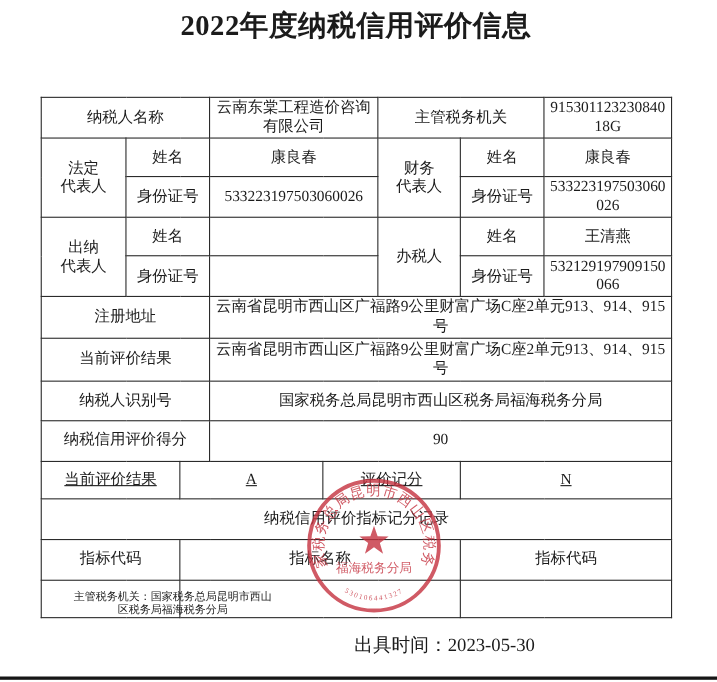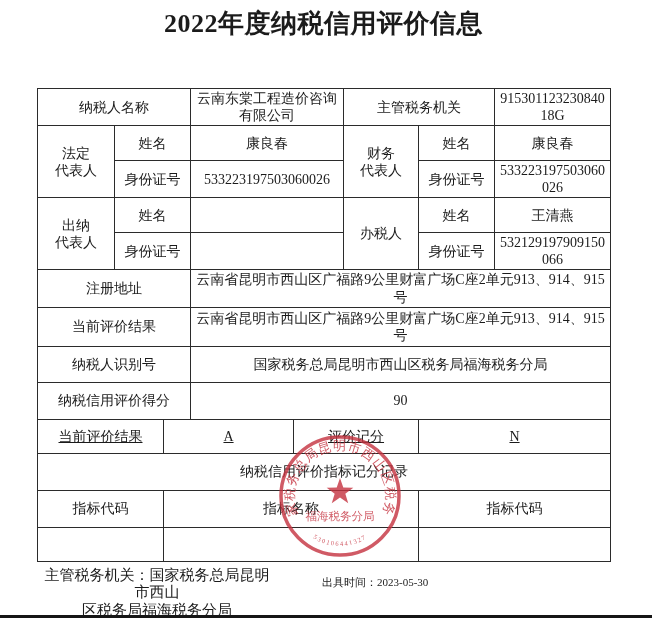--- a/index.html
+++ b/index.html
@@ -22,26 +22,26 @@
     text-align:center;vertical-align:middle;
     font-size:14px;line-height:1.22;
     padding:1px 3px;
     white-space:pre-line;
     overflow:hidden;
   }
   td.break{word-break:break-all;}
   tr.h34{height:34px;text-decoration:underline;} tr.h35{height:35px;font-family:Liberation Serif, serif;} tr.h36{height:36px;}
   tr.h37{height:37px;} tr.h39{height:39px;}
   .footer-left{
-    position:absolute;left:38px;top:567px;width:238px;
-    font-size:15px;line-height:1.15;text-align:center;white-space:pre-line;
+    position:absolute;left:38px;top:537px;width:238px;
+    font-size:10px;line-height:1.15;text-align:center;white-space:pre-line;
   }
   .footer-right{
     position:absolute;left:322px;top:575px;
-    font-size:11px;white-space:nowrap;
+    font-size:17px;white-space:nowrap;
   }
   .bottom-rule{
     position:absolute;left:0;top:615px;width:652px;height:3px;background:#161616;
   }
   .seal{
     position:absolute;left:277px;top:433px;width:126px;height:126px;
     opacity:0.8;pointer-events:none;
   }
 </style>
 </head>

